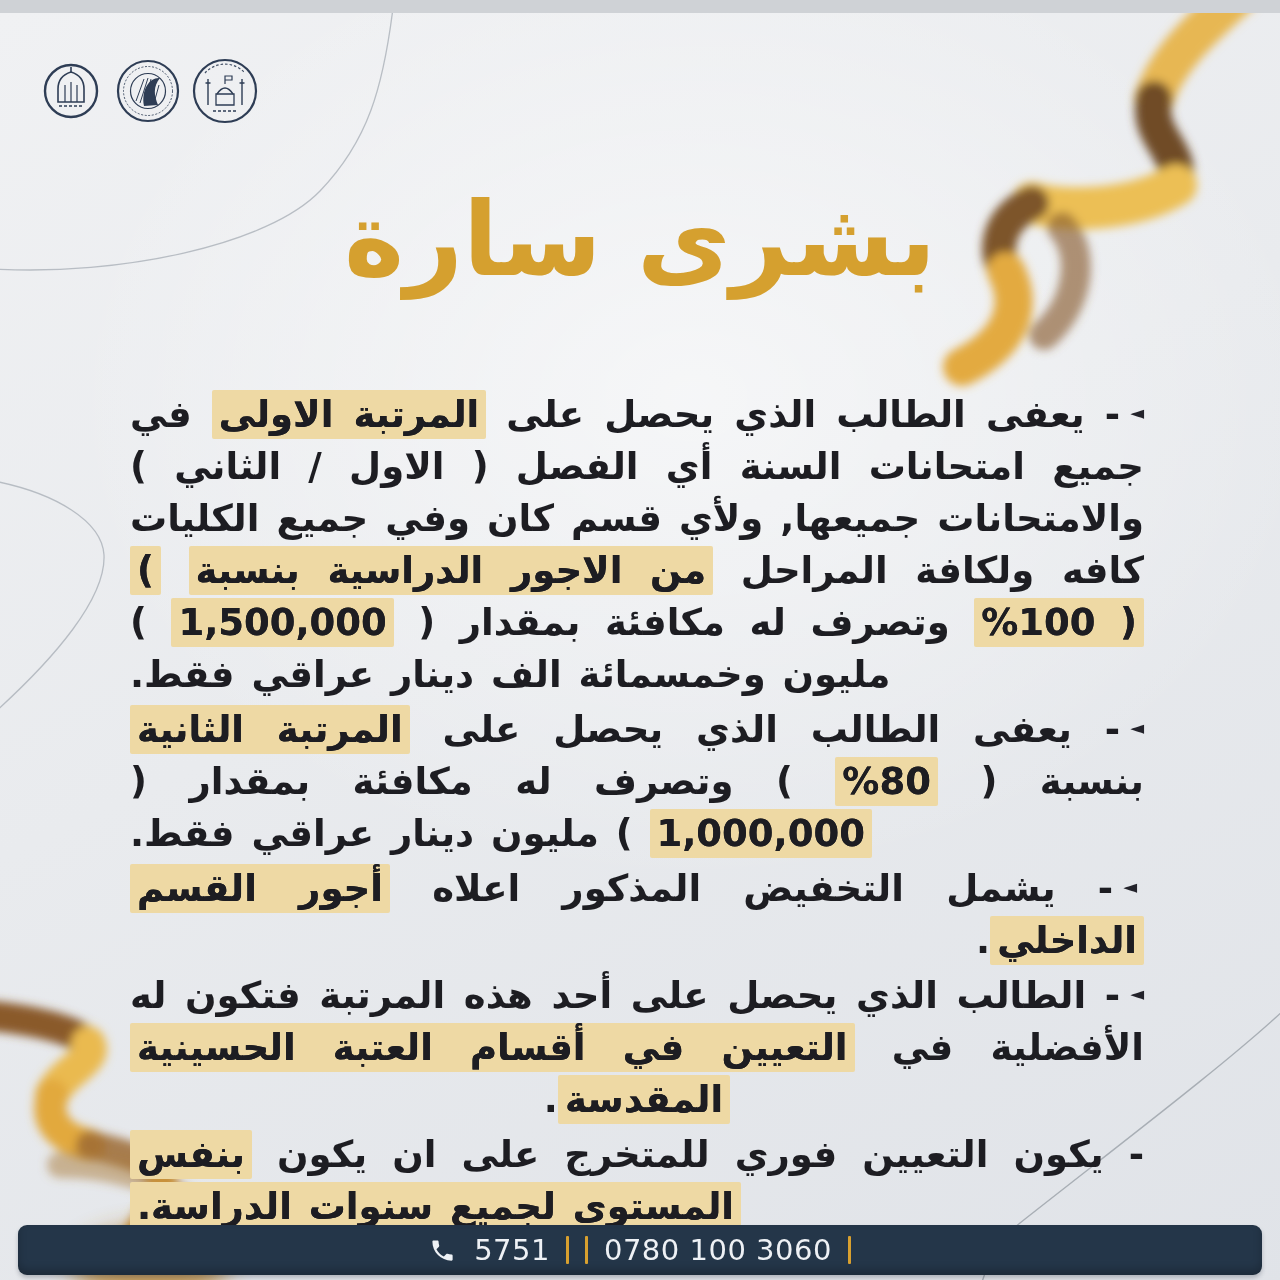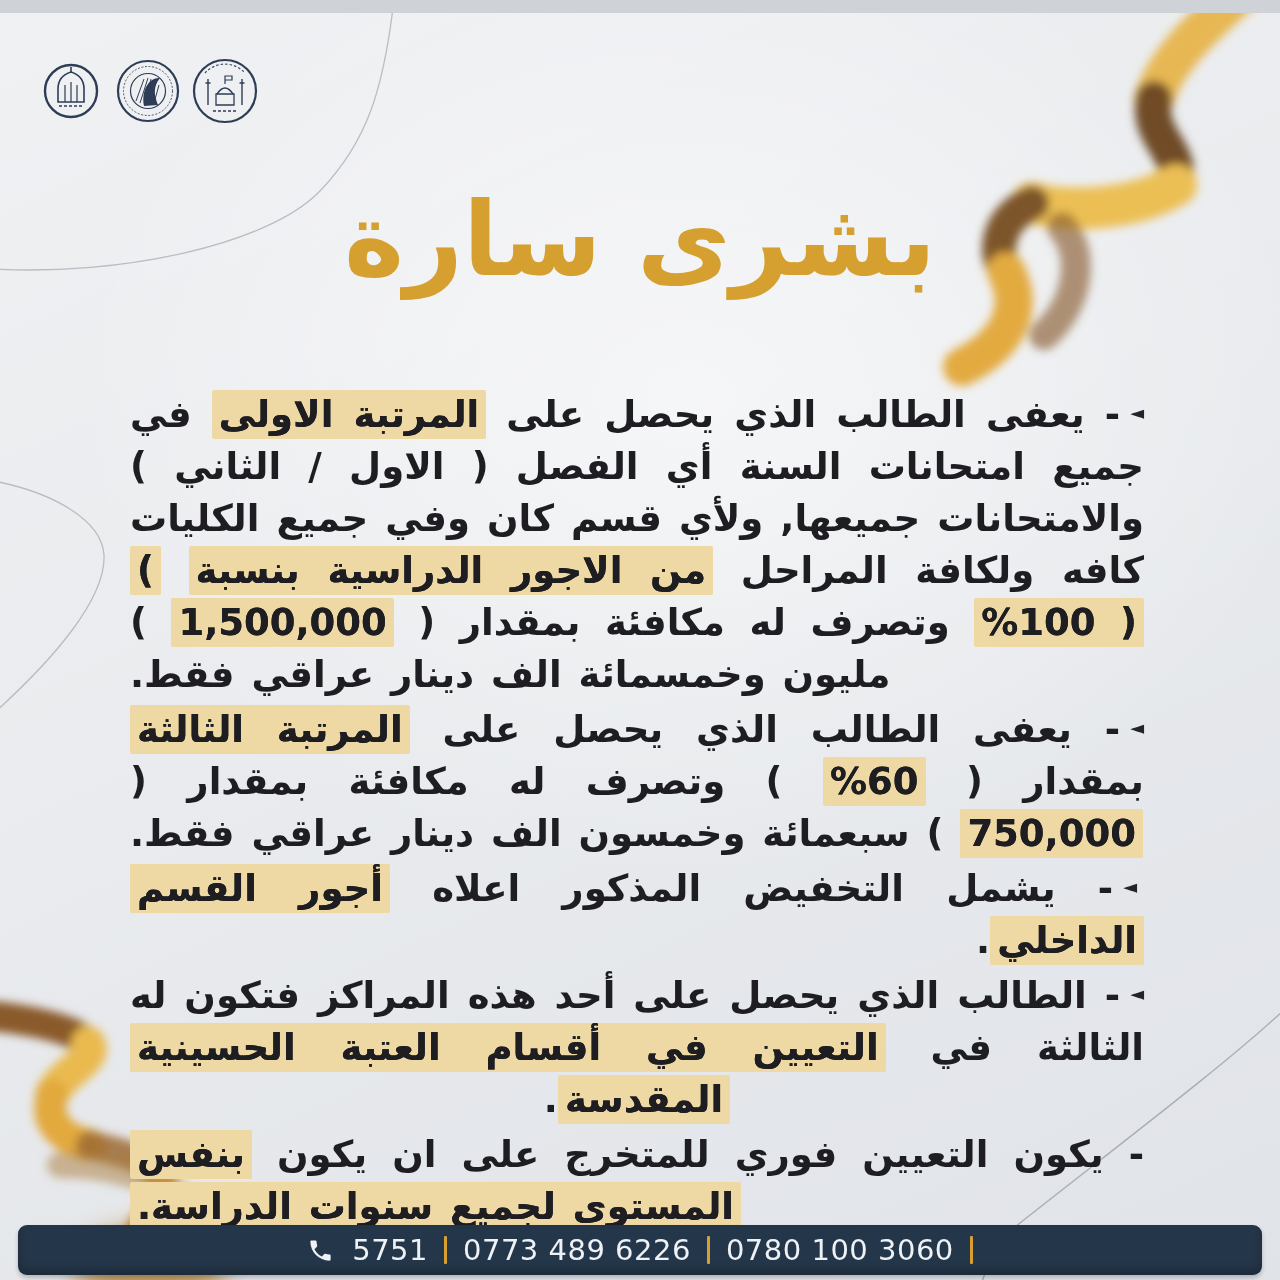--- a/index.html
+++ b/index.html
@@ -115,35 +115,34 @@
       <path d="M-8,3 Q0,-9 8,3" stroke-width="1.4"></path>
       <path d="M0,-7 V-15 h7 v4 h-7" stroke-width="1.2"></path>
       <path d="M-12,20 h24" stroke-width="1.4" stroke-dasharray="3 2"></path>
     </g>
   </svg>
 
   <div class="title">بشرى سارة</div>
 
   <div class="bullets">
       <div class="para" style="text-align-last: left;"><span class="marker">◄</span><span>- يعفى الطالب الذي يحصل على </span><span class="hl">المرتبة الاولى</span><span> في جميع امتحانات السنة أي الفصل ( الاول / الثاني ) والامتحانات جميعها, ولأي قسم كان وفي جميع الكليات كافه ولكافة المراحل </span><span class="hl">من الاجور الدراسية بنسبة</span><span> </span><span class="hl" dir="ltr">( %100 )</span><span> وتصرف له مكافئة بمقدار ( </span><span class="hl" dir="ltr">1,500,000</span><span> ) مليون وخمسمائة الف دينار عراقي فقط.</span></div>
-      <div class="para" style="text-align-last: left;"><span class="marker">◄</span><span>- يعفى الطالب الذي يحصل على </span><span class="hl">المرتبة الثالثة</span><span> بمقدار ( </span><span class="hl" dir="ltr">%60</span><span> ) وتصرف له مكافئة بمقدار ( </span><span class="hl" dir="ltr">750,000</span><span> ) سبعمائة وخمسون الف دينار عراقي فقط.</span></div>
+      <div class="para" style="text-align-last: left;"><span class="marker">◄</span><span>- يعفى الطالب الذي يحصل على </span><span class="hl">المرتبة الثانية</span><span> بنسبة ( </span><span class="hl" dir="ltr">%80</span><span> ) وتصرف له مكافئة بمقدار ( </span><span class="hl" dir="ltr">1,000,000</span><span> ) مليون دينار عراقي فقط.</span></div>
       <div class="para" style="text-align-last: right;"><span class="marker">◄</span><span>- يشمل التخفيض المذكور اعلاه </span><span class="hl">أجور القسم الداخلي</span><span>.</span></div>
-      <div class="para" style="text-align-last: center;"><span class="marker">◄</span><span>- الطالب الذي يحصل على أحد هذه المراكز فتكون له الثالثة في </span><span class="hl">التعيين في أقسام العتبة الحسينية المقدسة</span><span>.</span></div>
+      <div class="para" style="text-align-last: center;"><span class="marker">◄</span><span>- الطالب الذي يحصل على أحد هذه المرتبة فتكون له الأفضلية في </span><span class="hl">التعيين في أقسام العتبة الحسينية المقدسة</span><span>.</span></div>
       <div class="para" style="text-align-last: left;"><span>- يكون التعيين فوري للمتخرج على ان يكون </span><span class="hl">بنفس المستوى لجميع سنوات الدراسة.</span></div>
     </div>
 
   <div class="footer">
     <span class="phone-glyph">
       <svg width="27" height="27" viewBox="0 0 24 24" fill="#eef1f5">
         <path d="M6.62 10.79c1.44 2.83 3.76 5.14 6.59 6.59l2.2-2.2c.27-.27.67-.36 1.02-.24 1.12.37 2.33.57 3.57.57.55 0 1 .45 1 1V20c0 .55-.45 1-1 1-9.39 0-17-7.61-17-17 0-.55.45-1 1-1h3.5c.55 0 1 .45 1 1 0 1.25.2 2.45.57 3.57.11.35.03.74-.25 1.02l-2.2 2.2z"></path>
       </svg>
     </span>
     <span style="display:flex;align-items:center;gap:16px;">
         <span>5751</span>
         <span class="sep"></span>
-        <span>0773 489 6226</span>
         <span class="sep"></span>
         <span>0780 100 3060</span>
         <span class="sep"></span>
       </span>
   </div>
 
 </div>
 
 </body></html>

